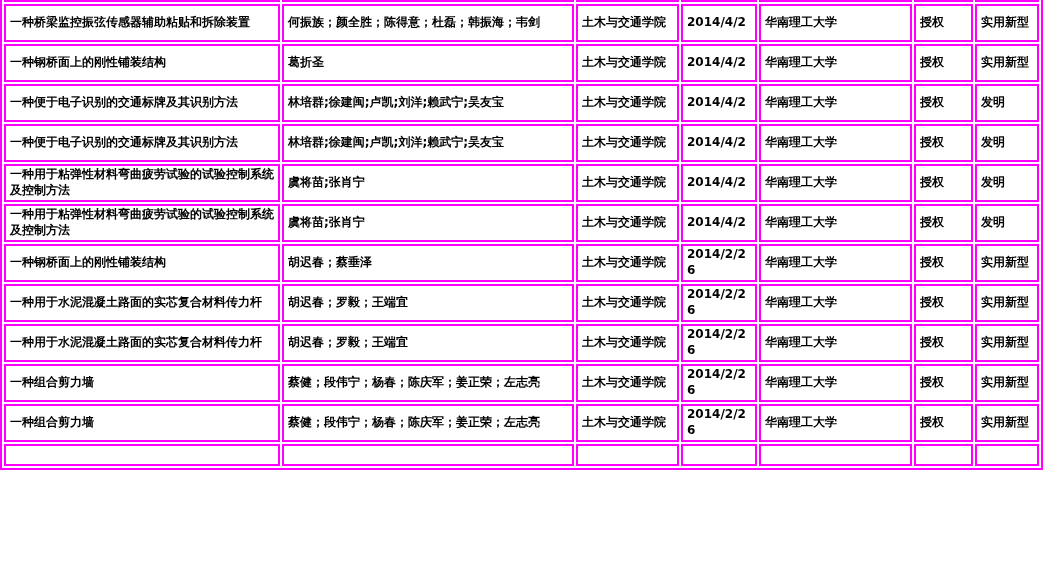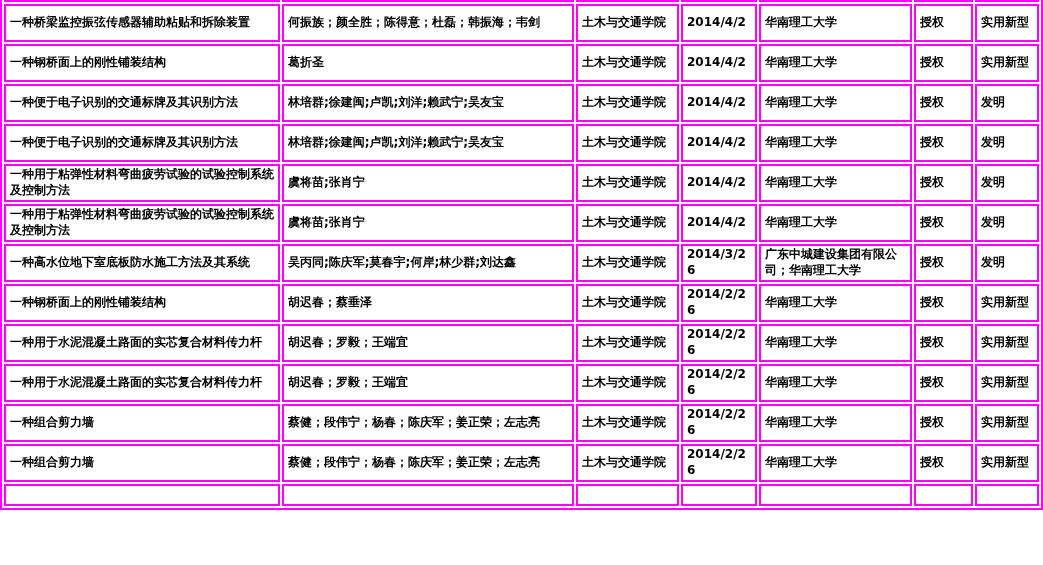--- a/index.html
+++ b/index.html
@@ -121,29 +121,20 @@
         <tr class="patent-row">
     <td>一种用于粘弹性材料弯曲疲劳试验的试验控制系统及控制方法</td>
     <td>虞将苗;张肖宁</td>
     <td>土木与交通学院</td>
     <td>2014/4/2</td>
     <td>华南理工大学</td>
     <td>授权</td>
     <td>发明</td>
   </tr>
         <tr class="patent-row">
-    <td>一种高水位地下室底板防水施工方法及其系统</td>
-    <td>吴丙同;陈庆军;莫春宇;何岸;林少群;刘达鑫</td>
-    <td>土木与交通学院</td>
-    <td>2014/3/26</td>
-    <td>广东中城建设集团有限公司；华南理工大学</td>
-    <td>授权</td>
-    <td>发明</td>
-  </tr>
-        <tr class="patent-row">
     <td>一种钢桥面上的刚性铺装结构</td>
     <td>胡迟春；蔡垂泽</td>
     <td>土木与交通学院</td>
     <td>2014/2/26</td>
     <td>华南理工大学</td>
     <td>授权</td>
     <td>实用新型</td>
   </tr>
         <tr class="patent-row">
     <td>一种用于水泥混凝土路面的实芯复合材料传力杆</td>

